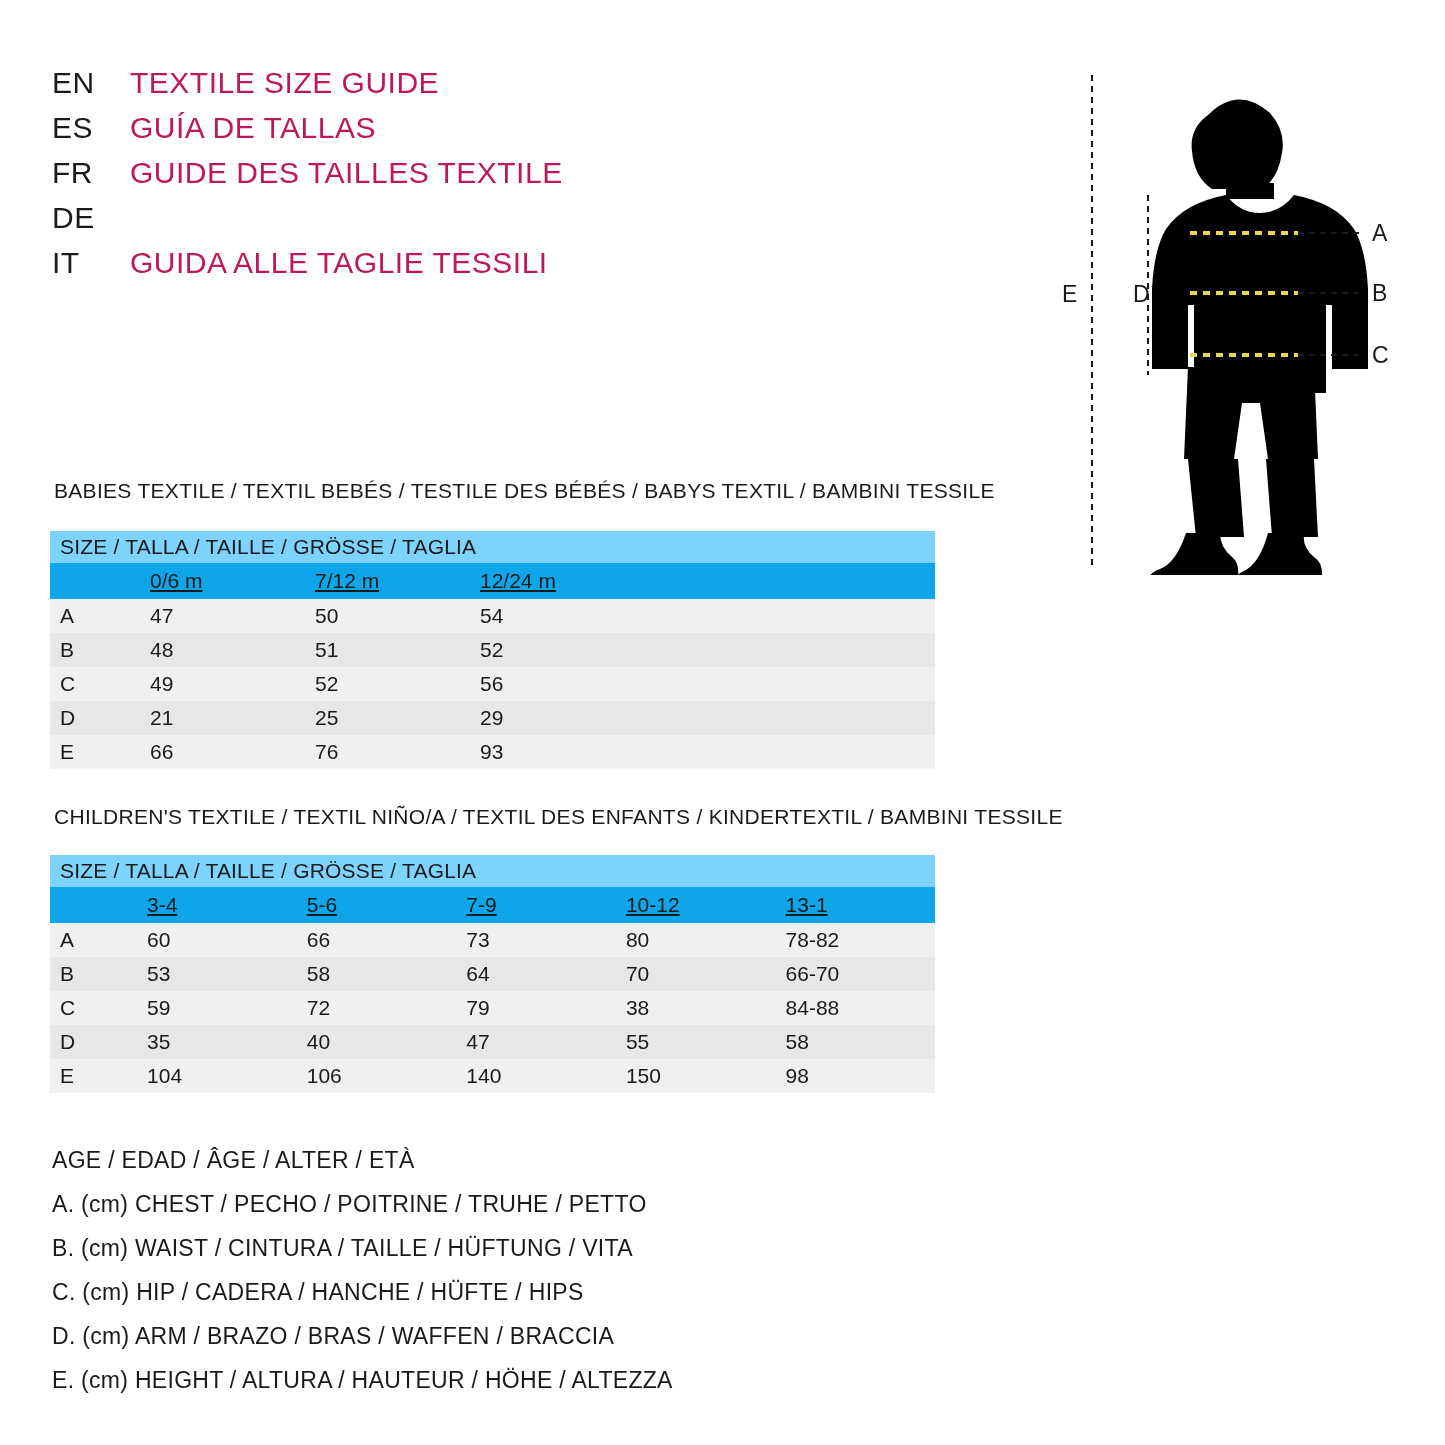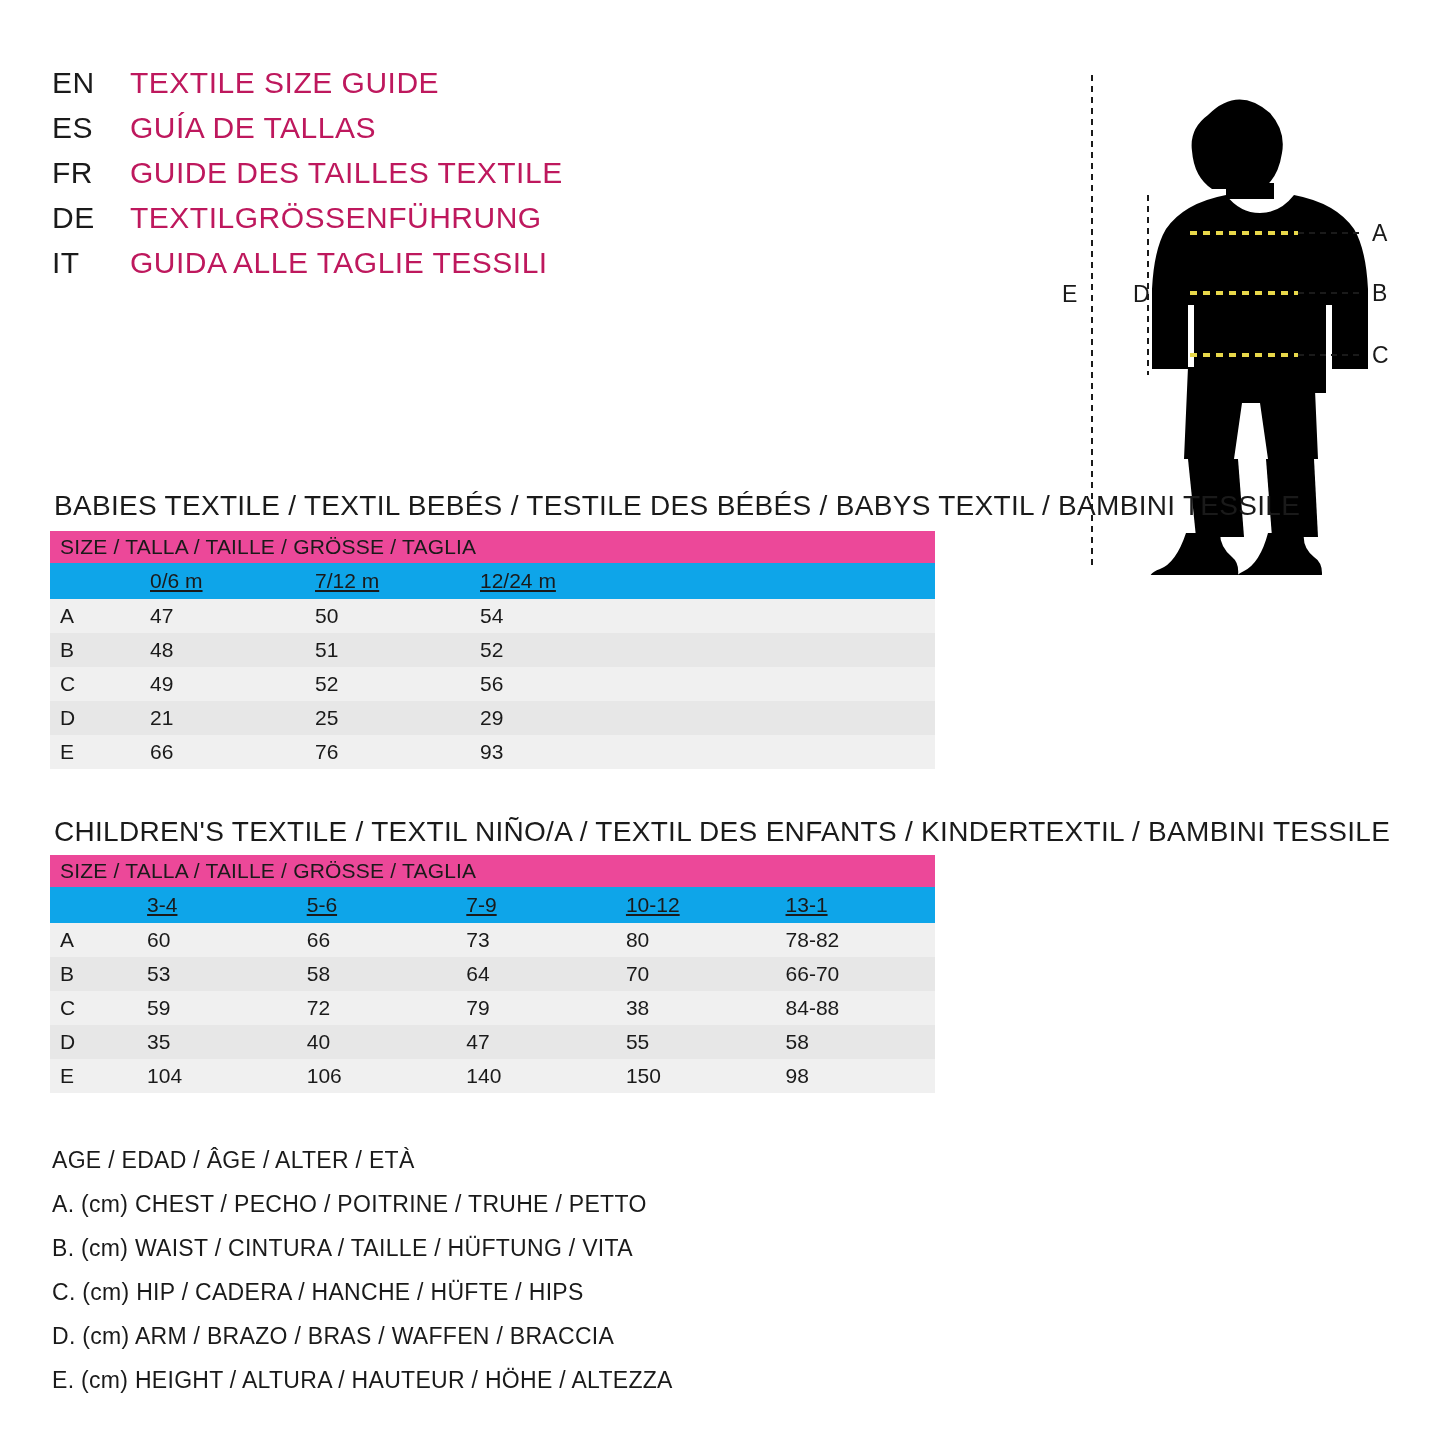--- a/index.html
+++ b/index.html
@@ -51,25 +51,24 @@
     left: 1040px;
     top: 55px;
     width: 390px;
     height: 520px;
   }
   .figure svg { display: block; }
 
   
   .section-heading {
     position: absolute;
-    font-size: 28px;
+    font-size: 21px;
     letter-spacing: 0.3px;
     color: #1a1a1a;
     white-space: nowrap;
-    margin-top: 11px;
   }
   #babies-heading { left: 54px; top: 479px; }
   #children-heading { left: 54px; top: 805px; }
 
   
   .size-table {
     position: absolute;
     border-collapse: collapse;
     font-size: 21px;
     color: #1a1a1a;
@@ -77,21 +76,21 @@
   #babies-table { left: 50px; top: 531px; width: 885px; }
   #children-table { left: 50px; top: 855px; width: 885px; }
 
   .size-table th, .size-table td {
     padding: 0;
     margin: 0;
     text-align: left;
     font-weight: normal;
   }
   .size-table tr.header-row th {
-    background: #ec4899;
+    background: #7dd3fc;
     height: 32px;
     font-size: 21px;
     padding-left: 10px;
     letter-spacing: 0.2px;
   }
   .size-table tr.cols-row td {
     background: #0ea5e9;
     height: 36px;
     font-size: 21px;
     padding-left: 10px;
@@ -144,21 +143,20 @@
     <div class="title-row">
       <span class="title-lang">ES</span>
       <span class="title-text">GUÍA DE TALLAS</span>
     </div>
     <div class="title-row">
       <span class="title-lang">FR</span>
       <span class="title-text">GUIDE DES TAILLES TEXTILE</span>
     </div>
     <div class="title-row">
       <span class="title-lang">DE</span>
-      <span class="title-text">TEXTILGRÖSSENFÜHRUNG</span>
     </div>
     <div class="title-row">
       <span class="title-lang">IT</span>
       <span class="title-text">GUIDA ALLE TAGLIE TESSILI</span>
     </div>
   </div>
 
   <div class="figure">
     <svg width="390" height="520" viewBox="0 0 390 520" xmlns="http://www.w3.org/2000/svg">
 

